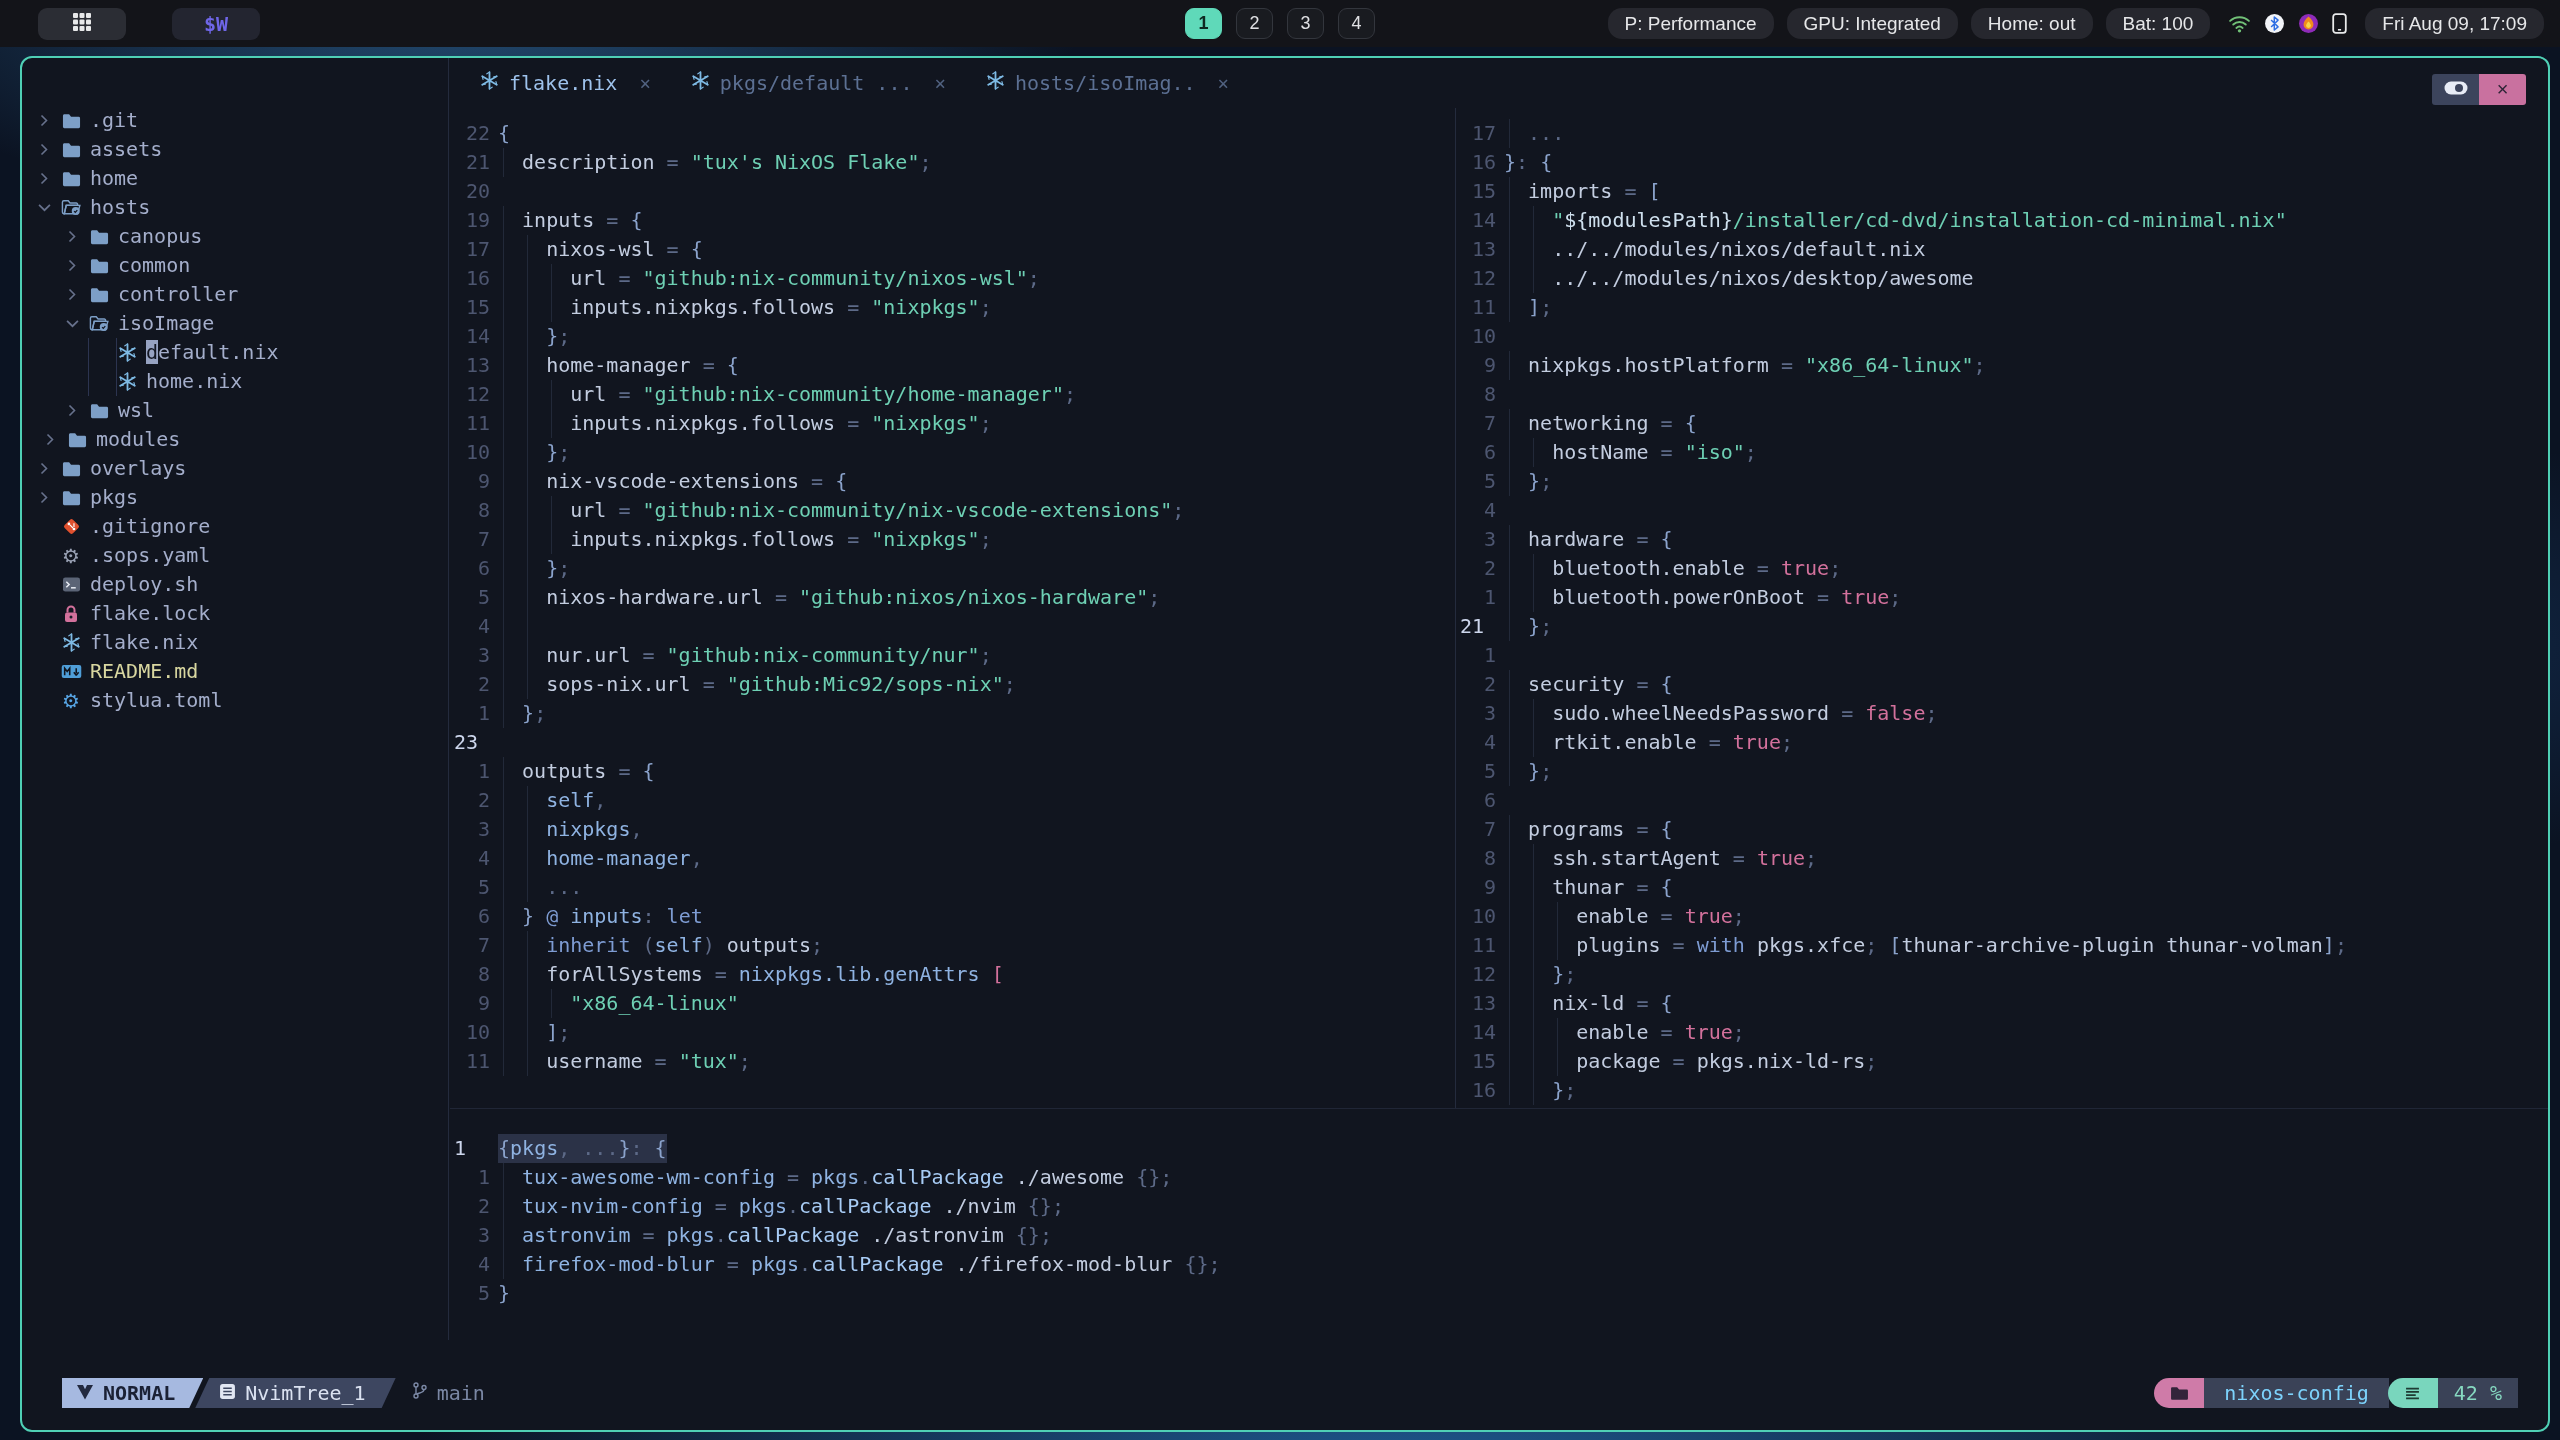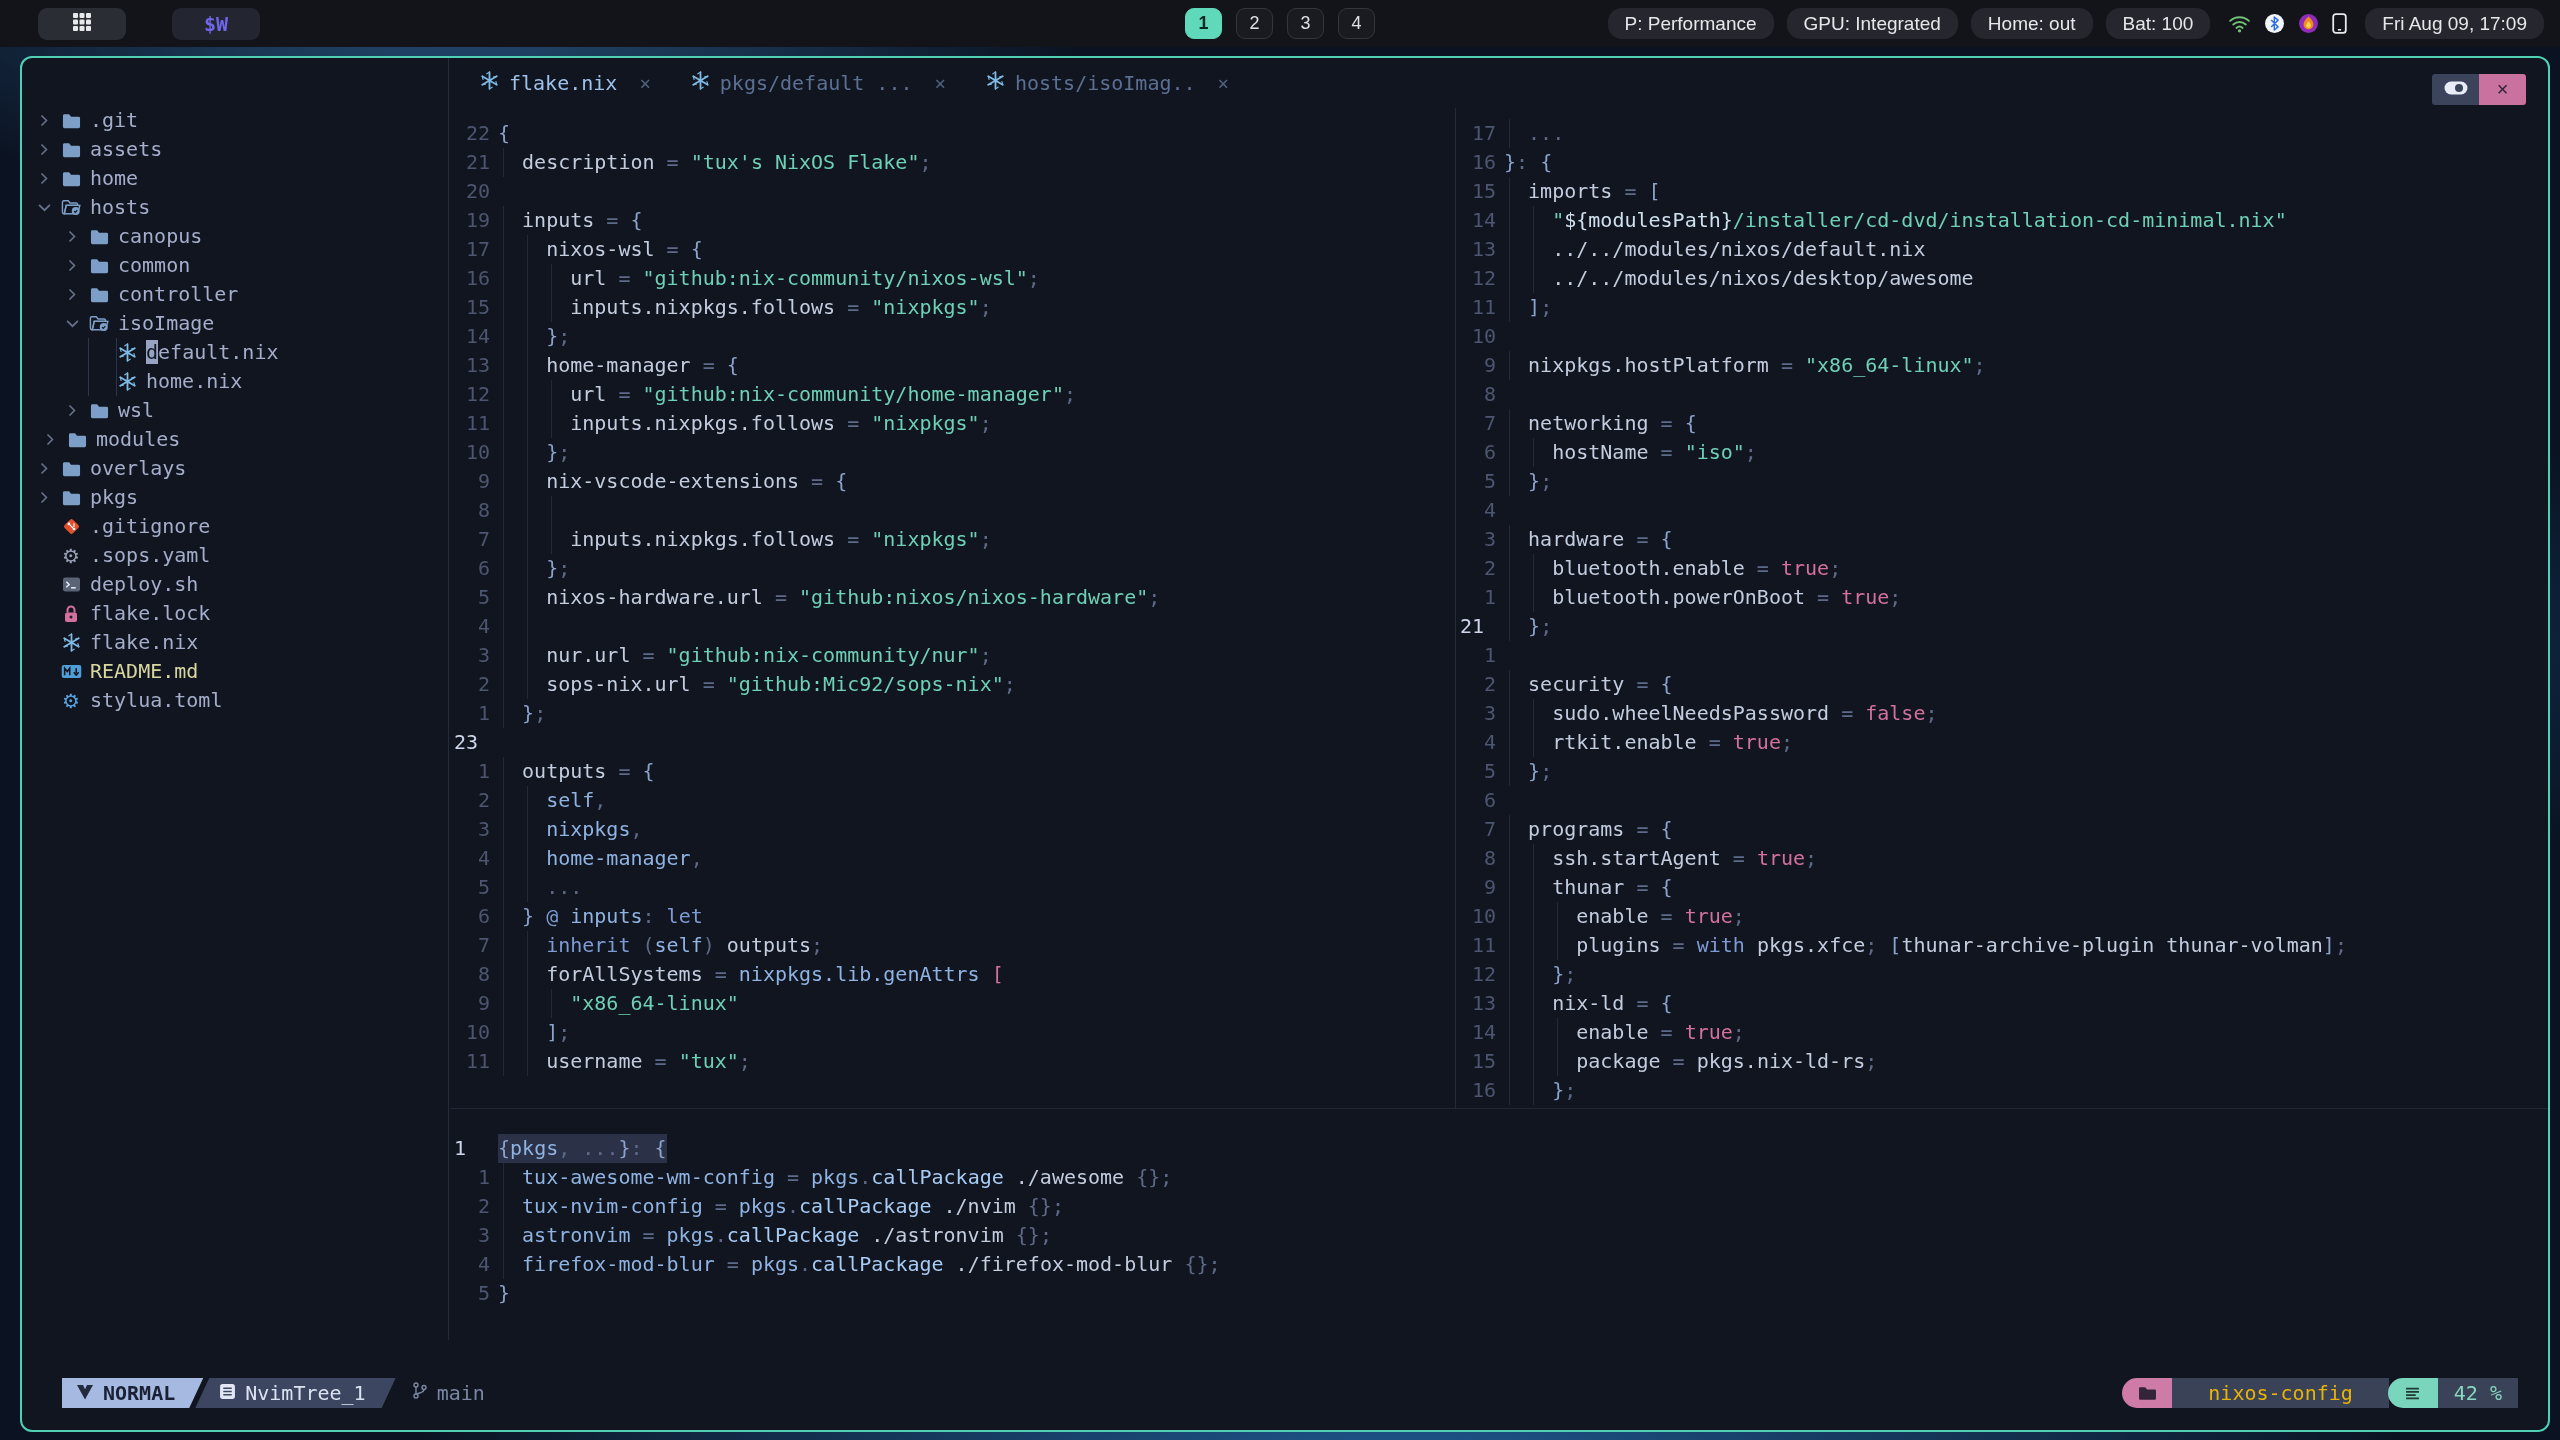--- a/index.html
+++ b/index.html
@@ -76,21 +76,21 @@
   .sl-left,.sl-right{display:flex;align-items:center;height:30px;}
   .seg{height:30px;display:flex;align-items:center;gap:9px;}
   .seg-mode{background:#a6b9e0;color:#1b2135;font-weight:700;padding:0 28px 0 14px;
     clip-path:polygon(0 0,100% 0,calc(100% - 14px) 100%,0 100%);}
   .seg-buf{background:#3d4660;color:#dbe2f1;padding:0 30px 0 24px;margin-left:-8px;
     clip-path:polygon(14px 0,100% 0,calc(100% - 14px) 100%,0 100%);}
   .seg-branch{color:#7a87a4;margin-left:16px;gap:9px;}
   .pill{width:50px;height:30px;display:flex;align-items:center;justify-content:center;}
   .pill.pink{background:#cf7ba8;border-radius:15px 0 0 15px;}
   .pill.teal{background:#79d6bd;border-radius:15px 0 0 15px;margin-left:-1px;}
-  .seg-dark{background:#3a4257;color:#eab308;padding:0 36px;}
+  .seg-dark{background:#3a4257;color:#7dd3fc;padding:0 20px;}
   .seg-dark.pct{color:#86d8c0;padding:0 16px;}
 </style>
 </head>
 <body>
 
 <div class="desktop">
 
   <header class="topbar">
     <div class="tb-left">
       <button class="tb-btn">
@@ -491,21 +491,21 @@
             <div class="crow"><span class="gut">19</span><span class="iguide" style="left: 53px;"></span><span class="code"><span class="tk-t">  inputs</span><span class="tk-p"> = </span><span class="tk-b">{</span></span></div>
             <div class="crow"><span class="gut">17</span><span class="iguide" style="left: 53px;"></span><span class="iguide" style="left: 77px;"></span><span class="code"><span class="tk-t">    nixos-wsl</span><span class="tk-p"> = </span><span class="tk-b">{</span></span></div>
             <div class="crow"><span class="gut">16</span><span class="iguide" style="left: 53px;"></span><span class="iguide" style="left: 77px;"></span><span class="iguide" style="left: 101px;"></span><span class="code"><span class="tk-t">      url</span><span class="tk-p"> = </span><span class="tk-s">"github:nix-community/nixos-wsl"</span><span class="tk-p">;</span></span></div>
             <div class="crow"><span class="gut">15</span><span class="iguide" style="left: 53px;"></span><span class="iguide" style="left: 77px;"></span><span class="iguide" style="left: 101px;"></span><span class="code"><span class="tk-t">      inputs.nixpkgs.follows</span><span class="tk-p"> = </span><span class="tk-s">"nixpkgs"</span><span class="tk-p">;</span></span></div>
             <div class="crow"><span class="gut">14</span><span class="iguide" style="left: 53px;"></span><span class="iguide" style="left: 77px;"></span><span class="code"><span class="tk-b">    }</span><span class="tk-p">;</span></span></div>
             <div class="crow"><span class="gut">13</span><span class="iguide" style="left: 53px;"></span><span class="iguide" style="left: 77px;"></span><span class="code"><span class="tk-t">    home-manager</span><span class="tk-p"> = </span><span class="tk-b">{</span></span></div>
             <div class="crow"><span class="gut">12</span><span class="iguide" style="left: 53px;"></span><span class="iguide" style="left: 77px;"></span><span class="iguide" style="left: 101px;"></span><span class="code"><span class="tk-t">      url</span><span class="tk-p"> = </span><span class="tk-s">"github:nix-community/home-manager"</span><span class="tk-p">;</span></span></div>
             <div class="crow"><span class="gut">11</span><span class="iguide" style="left: 53px;"></span><span class="iguide" style="left: 77px;"></span><span class="iguide" style="left: 101px;"></span><span class="code"><span class="tk-t">      inputs.nixpkgs.follows</span><span class="tk-p"> = </span><span class="tk-s">"nixpkgs"</span><span class="tk-p">;</span></span></div>
             <div class="crow"><span class="gut">10</span><span class="iguide" style="left: 53px;"></span><span class="iguide" style="left: 77px;"></span><span class="code"><span class="tk-b">    }</span><span class="tk-p">;</span></span></div>
             <div class="crow"><span class="gut">9</span><span class="iguide" style="left: 53px;"></span><span class="iguide" style="left: 77px;"></span><span class="code"><span class="tk-t">    nix-vscode-extensions</span><span class="tk-p"> = </span><span class="tk-b">{</span></span></div>
-            <div class="crow"><span class="gut">8</span><span class="iguide" style="left: 53px;"></span><span class="iguide" style="left: 77px;"></span><span class="iguide" style="left: 101px;"></span></div>
+            <div class="crow"><span class="gut">8</span><span class="iguide" style="left: 53px;"></span><span class="iguide" style="left: 77px;"></span><span class="iguide" style="left: 101px;"></span><span class="code"><span class="tk-t">      url</span><span class="tk-p"> = </span><span class="tk-s">"github:nix-community/nix-vscode-extensions"</span><span class="tk-p">;</span></span></div>
             <div class="crow"><span class="gut">7</span><span class="iguide" style="left: 53px;"></span><span class="iguide" style="left: 77px;"></span><span class="iguide" style="left: 101px;"></span><span class="code"><span class="tk-t">      inputs.nixpkgs.follows</span><span class="tk-p"> = </span><span class="tk-s">"nixpkgs"</span><span class="tk-p">;</span></span></div>
             <div class="crow"><span class="gut">6</span><span class="iguide" style="left: 53px;"></span><span class="iguide" style="left: 77px;"></span><span class="code"><span class="tk-b">    }</span><span class="tk-p">;</span></span></div>
             <div class="crow"><span class="gut">5</span><span class="iguide" style="left: 53px;"></span><span class="iguide" style="left: 77px;"></span><span class="code"><span class="tk-t">    nixos-hardware.url</span><span class="tk-p"> = </span><span class="tk-s">"github:nixos/nixos-hardware"</span><span class="tk-p">;</span></span></div>
             <div class="crow"><span class="gut">4</span><span class="iguide" style="left: 53px;"></span><span class="iguide" style="left: 77px;"></span></div>
             <div class="crow"><span class="gut">3</span><span class="iguide" style="left: 53px;"></span><span class="iguide" style="left: 77px;"></span><span class="code"><span class="tk-t">    nur.url</span><span class="tk-p"> = </span><span class="tk-s">"github:nix-community/nur"</span><span class="tk-p">;</span></span></div>
             <div class="crow"><span class="gut">2</span><span class="iguide" style="left: 53px;"></span><span class="iguide" style="left: 77px;"></span><span class="code"><span class="tk-t">    sops-nix.url</span><span class="tk-p"> = </span><span class="tk-s">"github:Mic92/sops-nix"</span><span class="tk-p">;</span></span></div>
             <div class="crow"><span class="gut">1</span><span class="iguide" style="left: 53px;"></span><span class="code"><span class="tk-b">  }</span><span class="tk-p">;</span></span></div>
             <div class="crow cur"><span class="gut cur">23</span><span class="code"></span></div>
             <div class="crow"><span class="gut">1</span><span class="iguide" style="left: 53px;"></span><span class="code"><span class="tk-t">  outputs</span><span class="tk-p"> = </span><span class="tk-b">{</span></span></div>
             <div class="crow"><span class="gut">2</span><span class="iguide" style="left: 53px;"></span><span class="iguide" style="left: 77px;"></span><span class="code"><span class="tk-a">    self</span><span class="tk-p">,</span></span></div>

